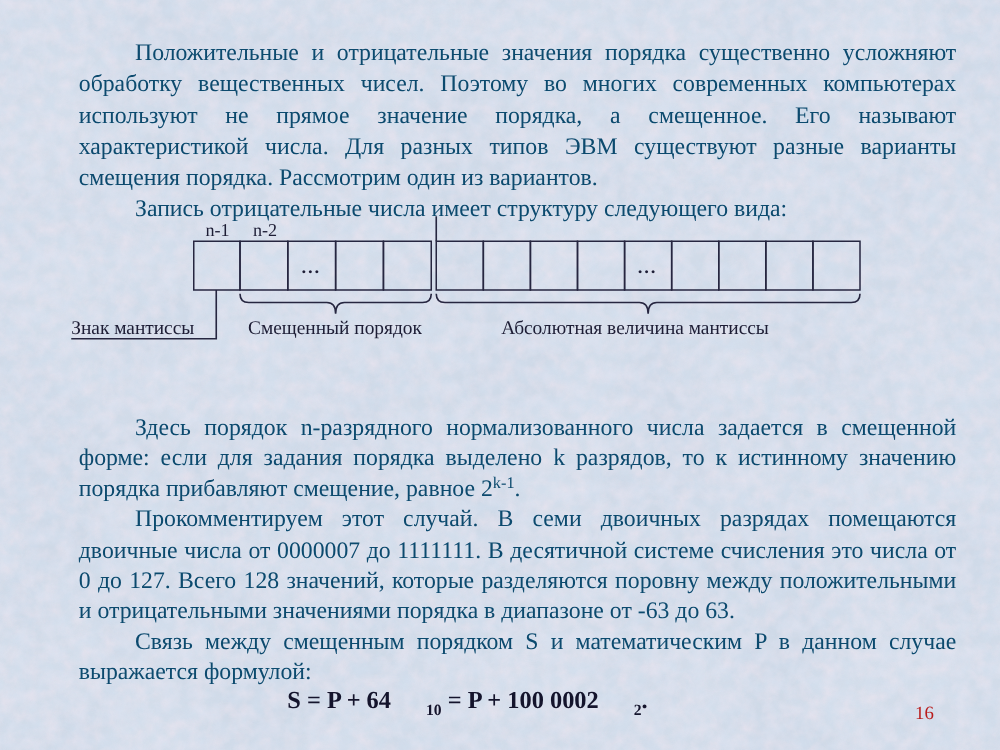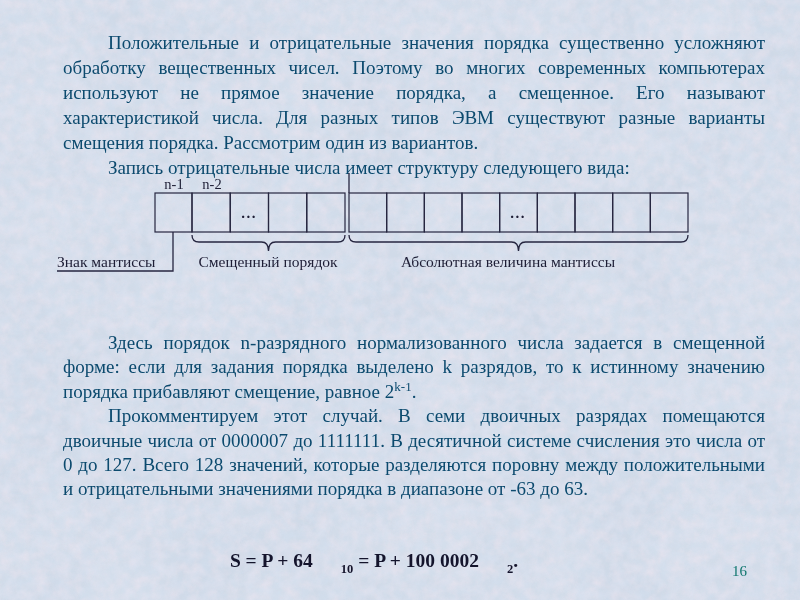--- a/index.html
+++ b/index.html
@@ -25,21 +25,21 @@
   .diagram-wrap text.ell{font-size:15px;font-weight:bold;letter-spacing:1.5px;}
   .cells rect{fill:none;stroke:#262640;stroke-width:1.2;}
   .dline{stroke:#262640;stroke-width:1.3;fill:none;}
   .formula{
     left:0;top:550px;width:800px;text-align:center;
     transform:translateX(-26px);
     color:#14142c;font-size:19.5px;font-weight:bold;white-space:nowrap;
   }
   .formula sub{font-size:12.5px;vertical-align:-6px;line-height:0;margin-left:28px;}
   .page-number{
-    right:53px;top:563px;color:#0f766e;font-size:15px;
+    right:53px;top:563px;color:#b91c1c;font-size:15px;
   }
 </style>
 </head>
 <body>
 
 <svg class="bg-noise" width="800" height="600">
   <defs>
     <filter id="pinkNoise" x="0%" y="0%" width="100%" height="100%">
       <feTurbulence type="fractalNoise" baseFrequency="0.085" numOctaves="3" seed="5" result="t"></feTurbulence>
       <feColorMatrix type="matrix" values="0 0 0 0 0.93  0 0 0 0 0.82  0 0 0 0 0.895  1.2 0 0 0 -0.35"></feColorMatrix>
@@ -98,19 +98,20 @@
 
     <text x="57" y="99">Знак мантиссы</text>
     <text x="268" y="99" text-anchor="middle">Смещенный порядок</text>
     <text x="508" y="99" text-anchor="middle">Абсолютная величина мантиссы</text>
   </svg>
 </div>
 
 <div class="layer body-text text-mid">
   <p><span>Здесь порядок n-разрядного нормализованного числа задается в смещенной форме: если для задания порядка выделено k разрядов, то к истинному значению порядка прибавляют смещение, равное 2</span><sup class="exp">k-1</sup><span>.</span></p>
   <p>Прокомментируем этот случай. В семи двоичных разрядах помещаются двоичные числа от 0000007 до 1111111. В десятичной системе счисления это числа от 0 до 127. Всего 128 значений, которые разделяются поровну между положительными и отрицательными значениями порядка в диапазоне от -63 до 63.</p>
+  <p>Связь между смещенным порядком S и математическим P в данном случае выражается формулой:</p>
 </div>
 
 <div class="layer formula">
   <span>S = P + 64</span><sub>10</sub><span> = P + 100 0002</span><sub>2</sub><span>.</span>
 </div>
 
 <div class="layer page-number" style="position:absolute;">16</div>
 
 </body></html>

